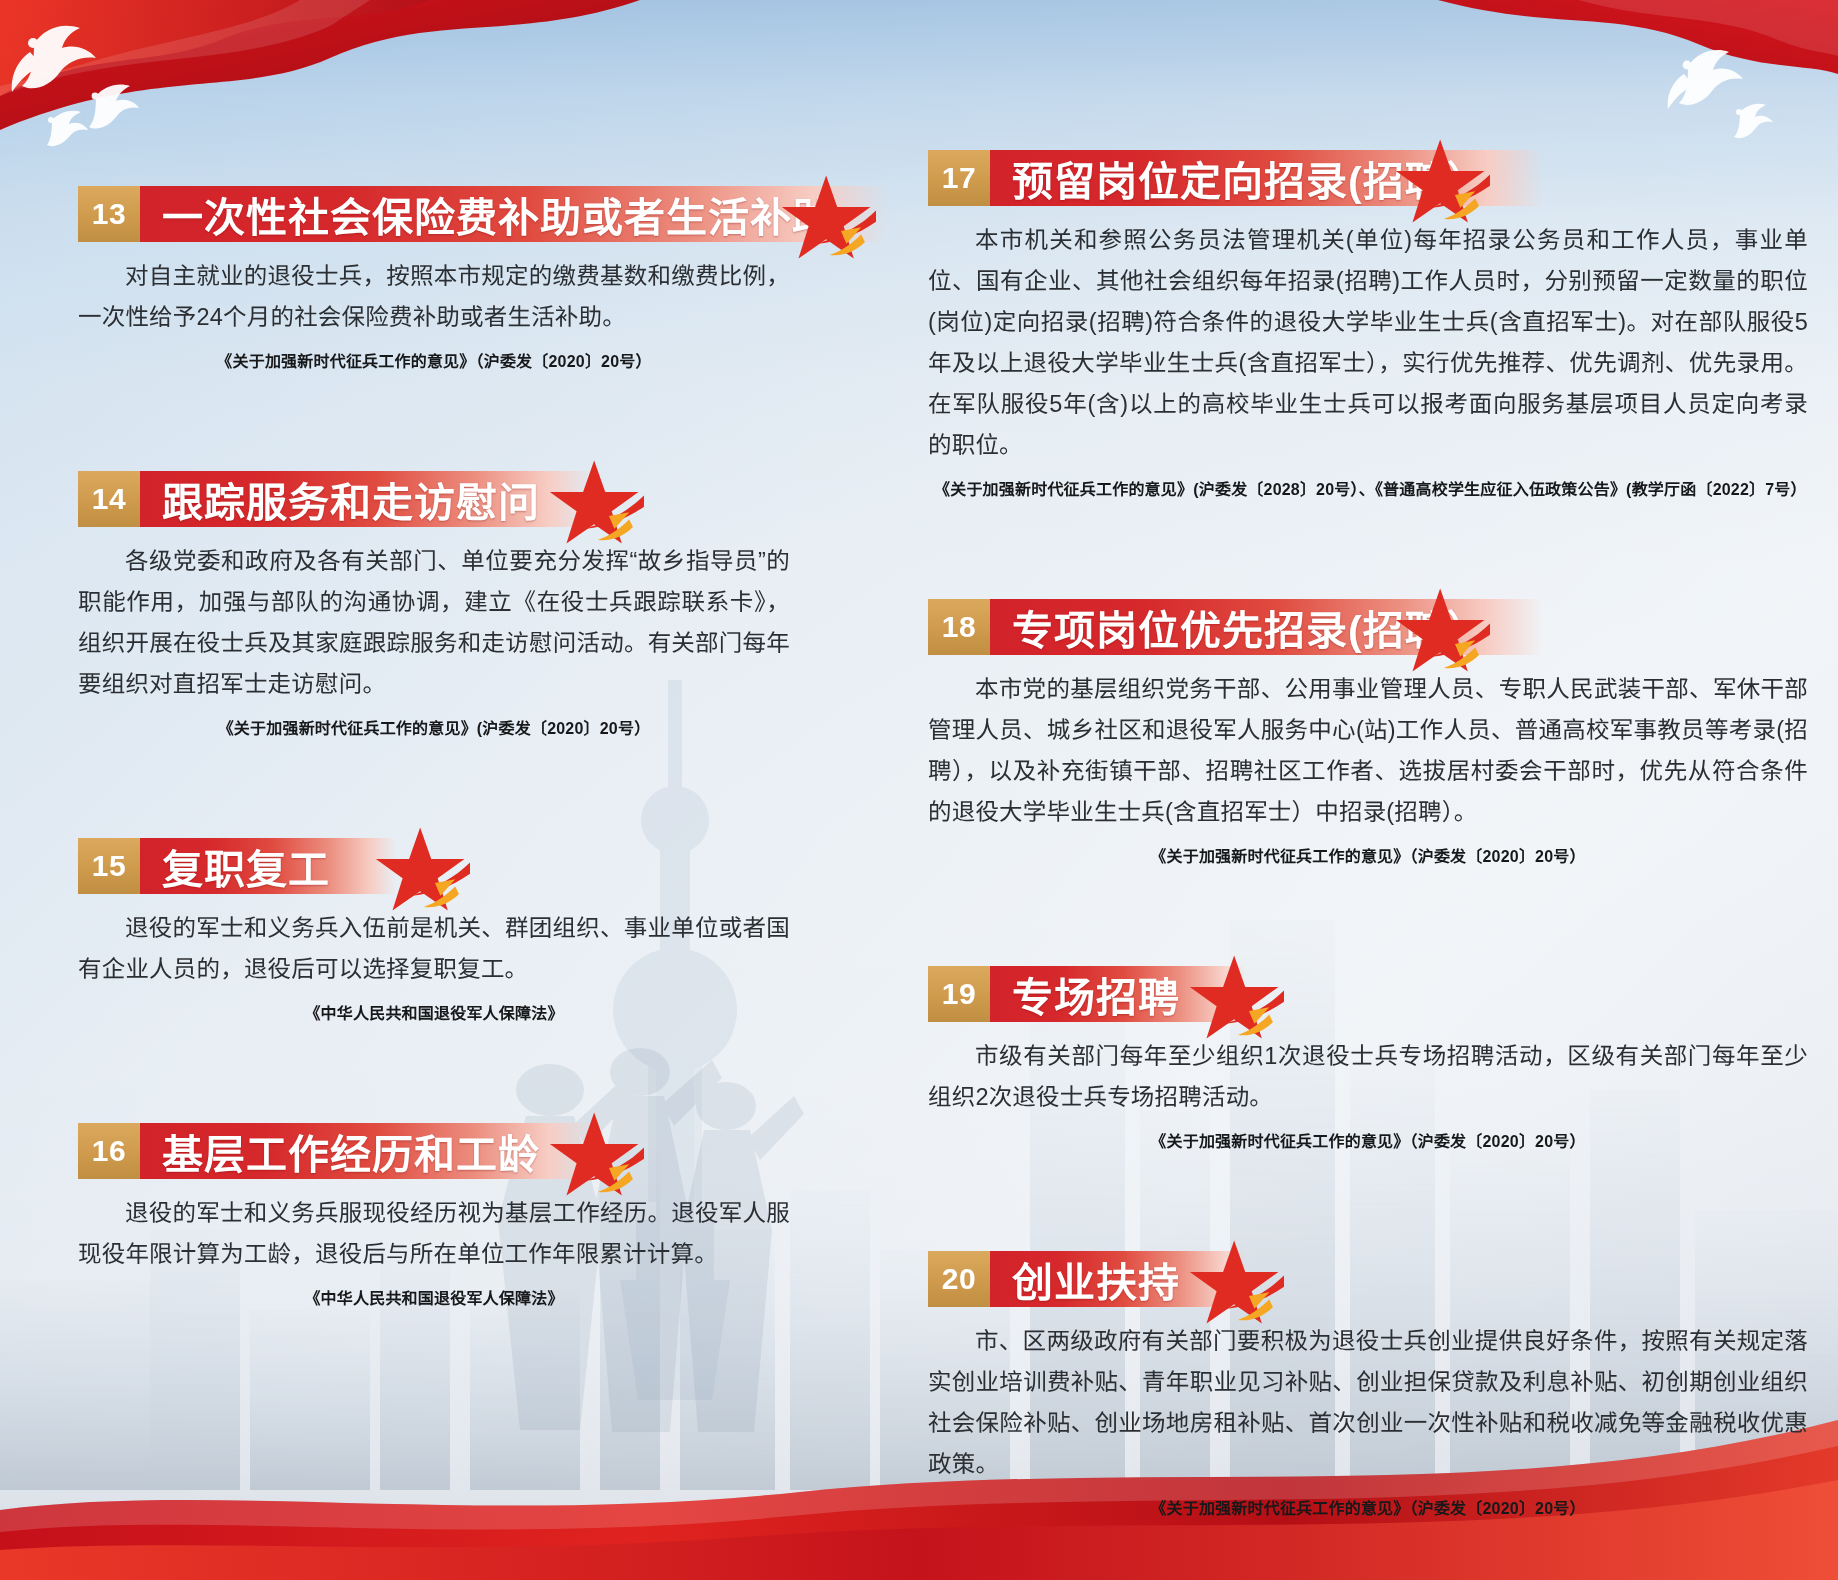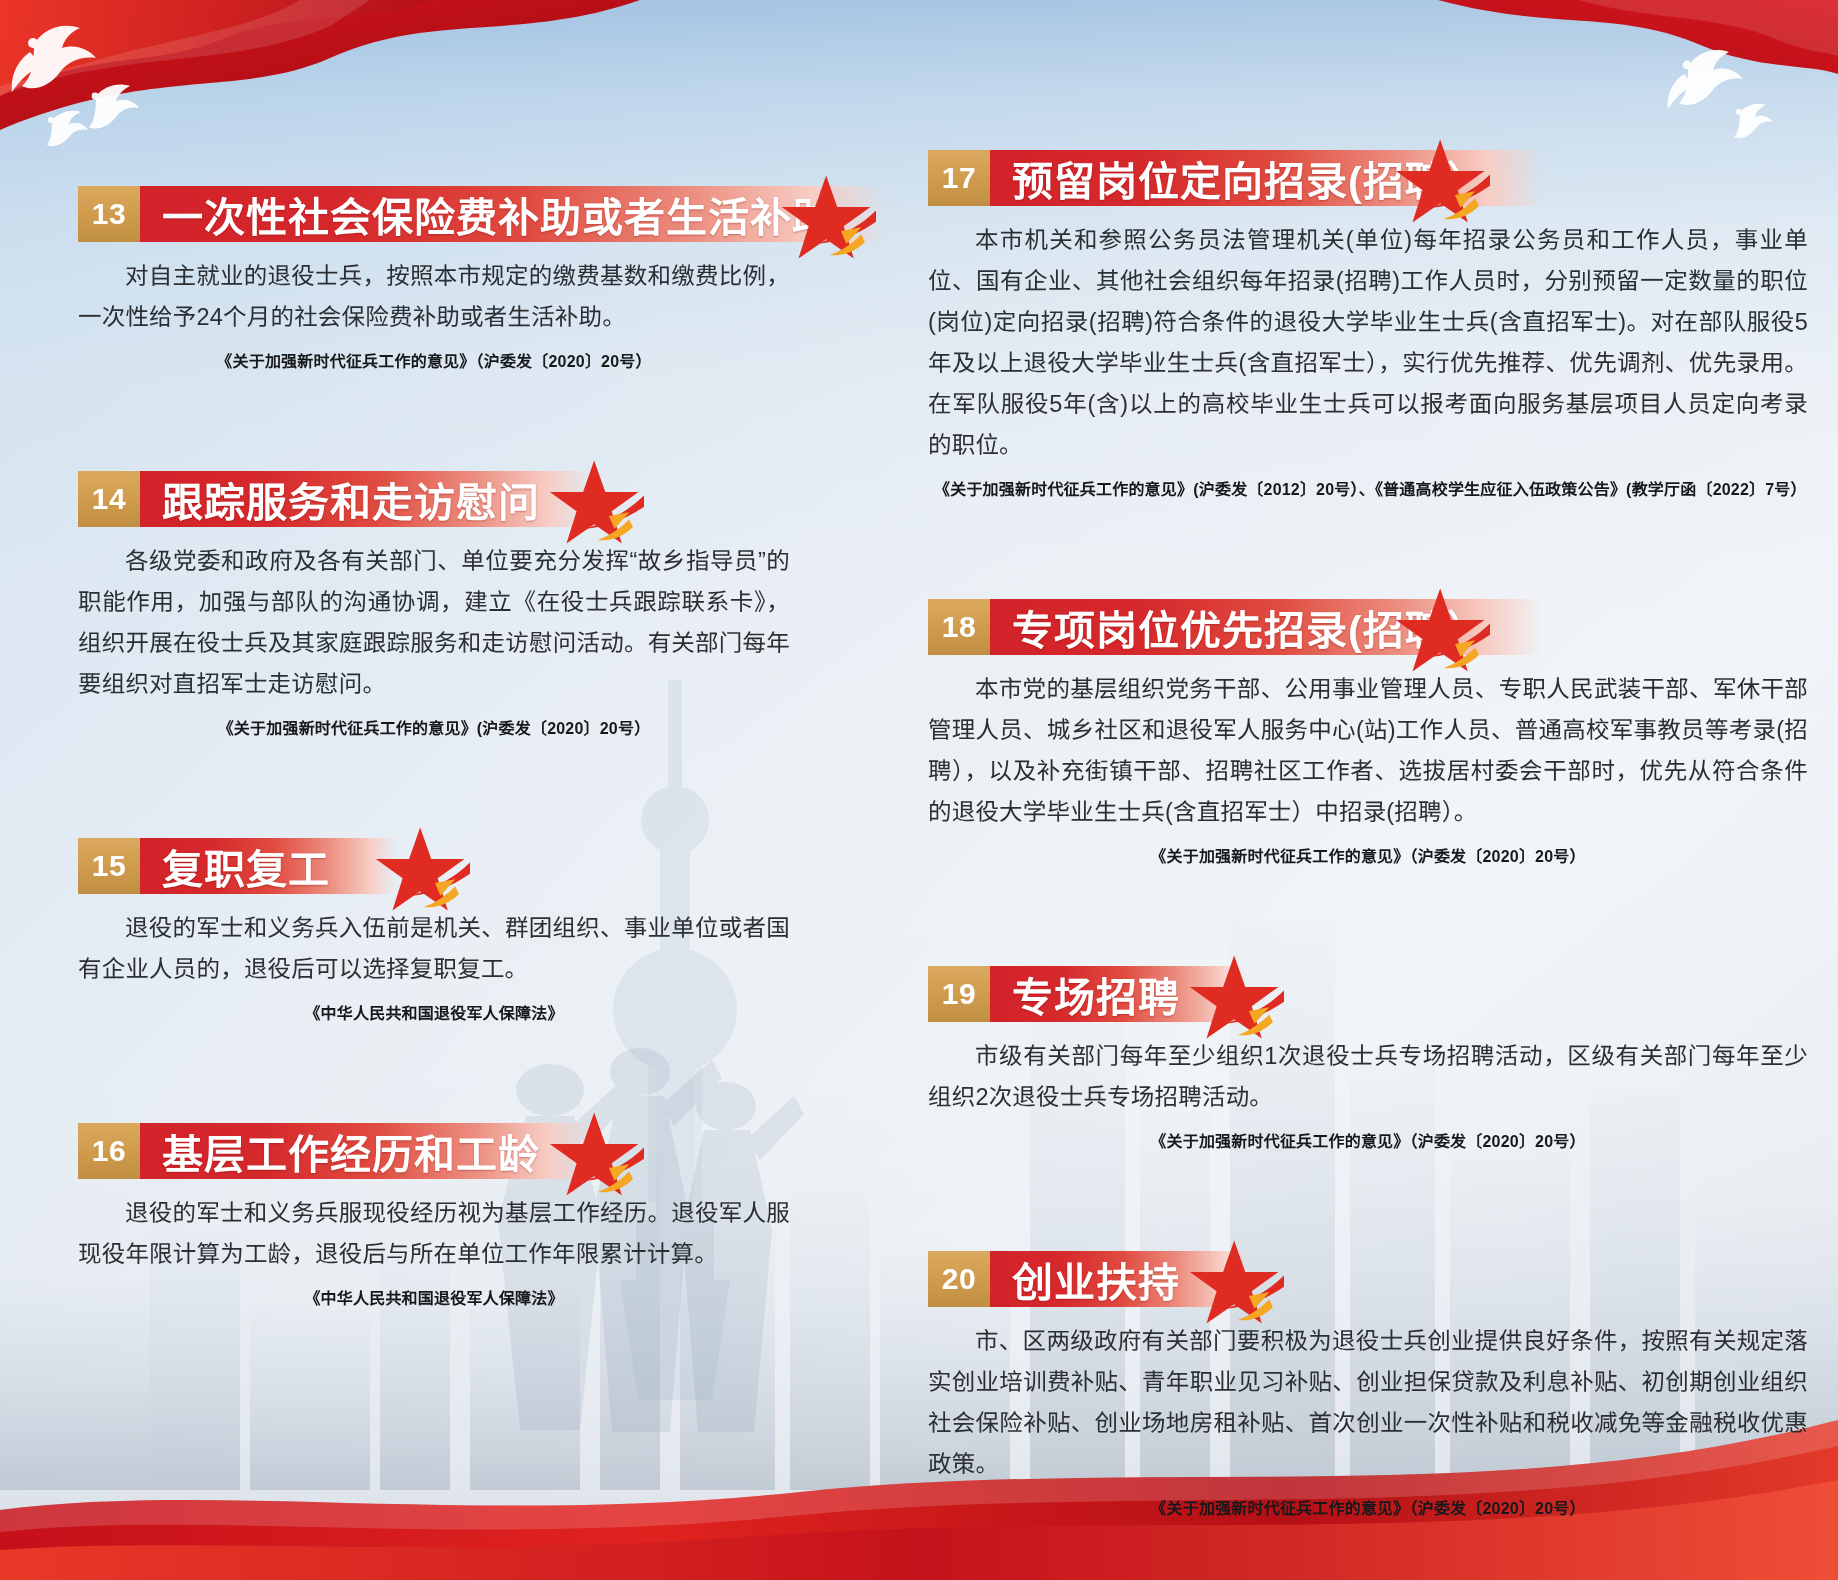--- a/index.html
+++ b/index.html
@@ -313,21 +313,21 @@
             <span class="sec-title">预留岗位定向招录(招聘）</span>
             <svg class="star" style="left:396px;" viewBox="0 0 120 104">
               <path d="M58 6 L70 40 L106 40 L77 61 L88 96 L58 75 L28 96 L39 61 L10 40 L46 40 Z" fill="#e02b22"></path>
               <path d="M112 44 C96 60 74 72 48 80 C70 78 92 70 112 56 Z" fill="#e02b22"></path>
               <path d="M96 70 C86 80 74 88 62 92 C76 94 90 88 100 78 Z" fill="#f5a623"></path>
               <path d="M74 66 L96 62 L80 80 Z" fill="#f5a623"></path>
             </svg>
           </div>
         </div>
         <p class="sec-body">本市机关和参照公务员法管理机关(单位)每年招录公务员和工作人员，事业单位、国有企业、其他社会组织每年招录(招聘)工作人员时，分别预留一定数量的职位(岗位)定向招录(招聘)符合条件的退役大学毕业生士兵(含直招军士)。对在部队服役5年及以上退役大学毕业生士兵(含直招军士），实行优先推荐、优先调剂、优先录用。在军队服役5年(含)以上的高校毕业生士兵可以报考面向服务基层项目人员定向考录的职位。</p>
-        <p class="sec-cite two-line">《关于加强新时代征兵工作的意见》(沪委发〔2012〕20号）、《普通高校学生应征入伍政策公告》(教学厅函〔2022〕7号）</p>
+        <p class="sec-cite two-line">《关于加强新时代征兵工作的意见》(沪委发〔2028〕20号）、《普通高校学生应征入伍政策公告》(教学厅函〔2022〕7号）</p>
       </div>
 
       <div class="gap-m"></div>
 
       <div class="sec">
         <div class="sec-head">
           <div class="sec-num">18</div>
           <div class="sec-bar">
             <span class="sec-title">专项岗位优先招录(招聘）</span>
             <svg class="star" style="left:396px;" viewBox="0 0 120 104">

